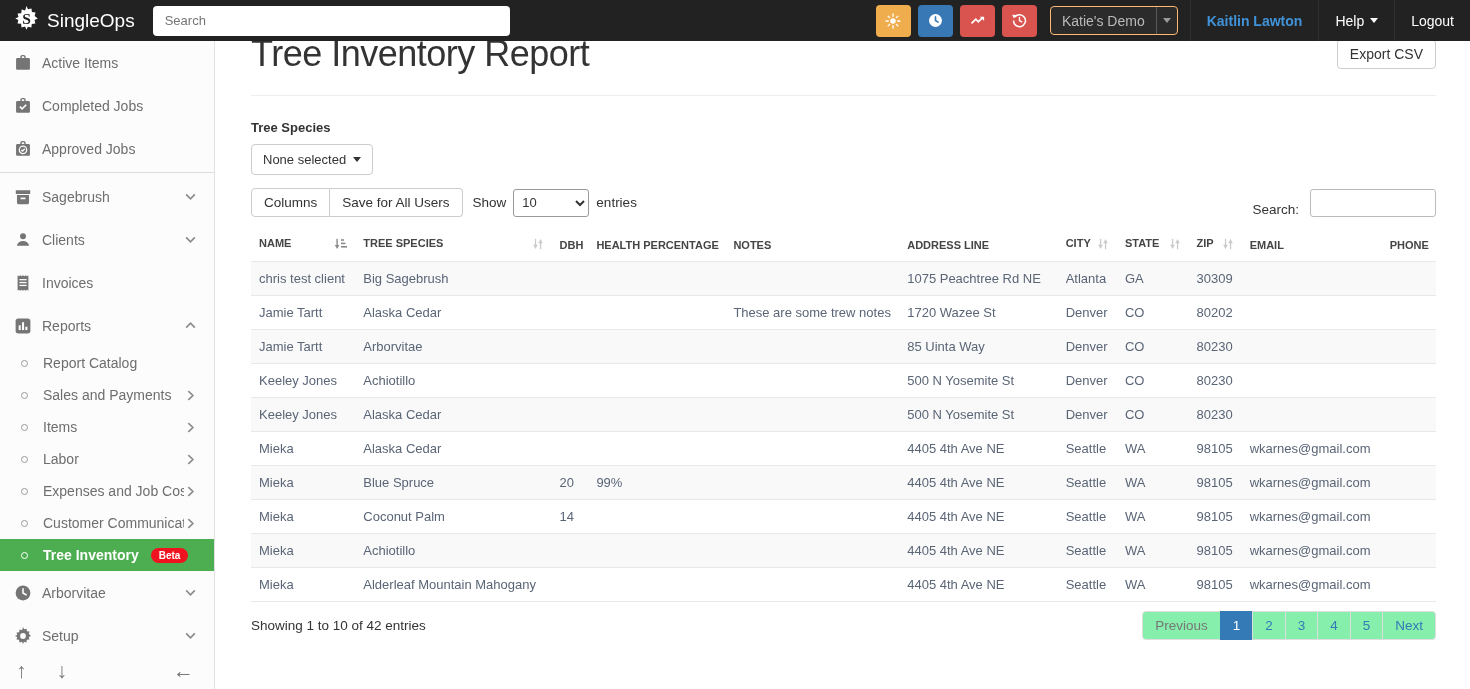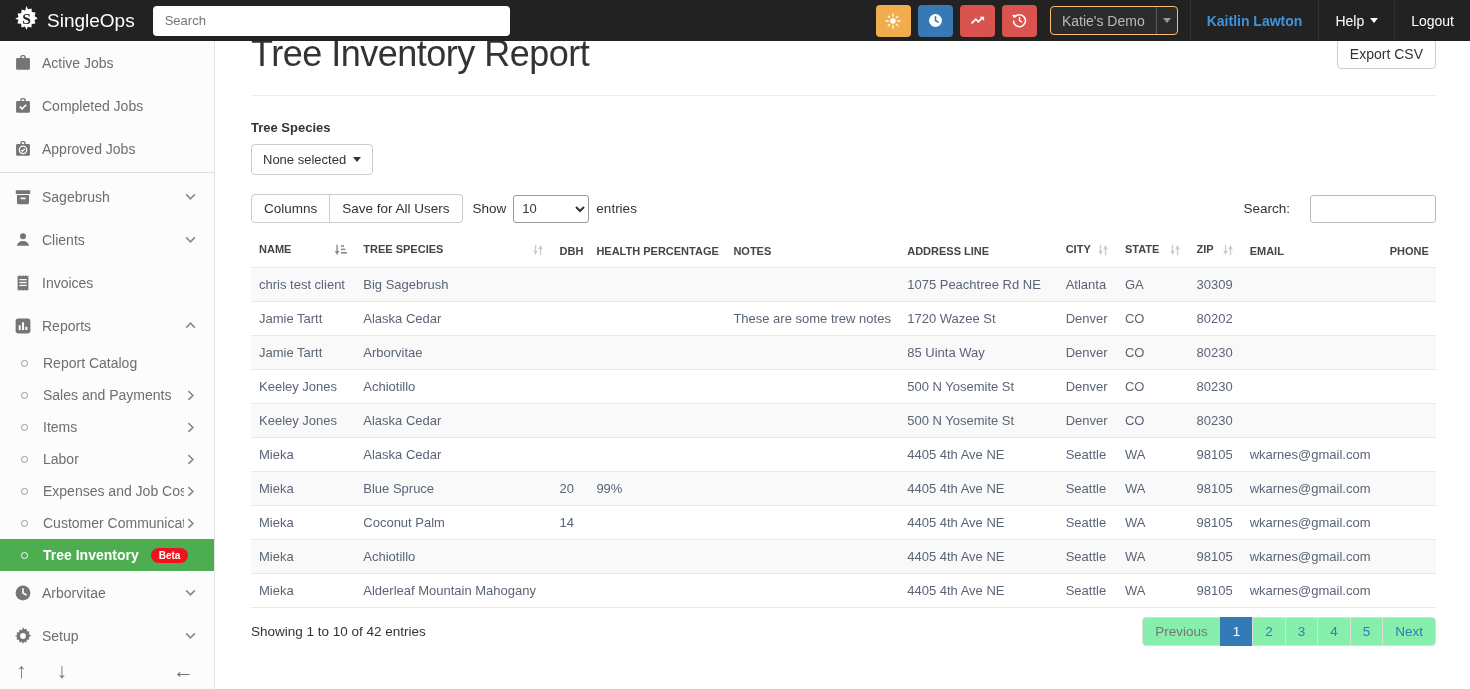--- a/index.html
+++ b/index.html
@@ -57,30 +57,30 @@
   .page-title { font-size:36px; font-weight:400; color:#333; letter-spacing:-0.5px; }
   .btn { background:#fff; border:1px solid #ccc; border-radius:4px; color:#333;
     font-size:14px; padding:6px 12px; cursor:pointer; font-family:inherit; }
   .export-btn { margin-left:auto; }
   .title-hr { border:none; border-top:1px solid #eee; margin-top:20px; }
   .filter-label { font-size:13px; font-weight:bold; color:#333; margin-top:24px; }
   .filter-btn { margin-top:9px; font-size:13px; display:inline-flex; align-items:center;
     gap:7px; padding:7px 11px; }
   .filter-btn .caret-down { color:#333; }
 
-  .toolbar { display:flex; align-items:center; margin-top:19px; }
+  .toolbar { display:flex; align-items:center; margin-top:13px; }
   .btn-group { display:inline-flex; }
   .btn-group .btn { border-radius:0; font-size:13.5px; padding:6px 12px; }
   .btn-group .btn:first-child { border-radius:4px 0 0 4px; }
   .btn-group .btn:last-child { border-radius:0 4px 4px 0; border-left:none; }
   .show-entries { display:flex; align-items:center; gap:7px; margin-left:10px;
     font-size:13.5px; color:#333; }
   .len-select { height:28px; width:76px; border:1px solid #999; border-radius:3px;
     font-size:13px; color:#333; background:#fff; font-family:inherit; padding:0 4px; }
-  .tbl-search { margin-left:auto; display:flex; align-items:center; gap:20px;
+  .tbl-search { margin-left:auto; display:flex; align-items:flex-end; gap:11px;
     font-size:13.5px; color:#333; }
   .tbl-search input { width:126px; height:28px; border:1px solid #bbb; border-radius:3px;
     padding:0 6px; font-size:13px; outline:none; }
 
   
   table.report { width:100%; border-collapse:collapse; table-layout:fixed; margin-top:13px; }
   table.report th { font-size:11px; font-weight:bold; color:#454545; text-align:left;
     padding:7px 8px 9px 8px; white-space:nowrap; overflow:hidden; cursor:pointer; }
   table.report th .sort-ic { float:right; margin-top:1px; }
   table.report td { font-size:13px; color:#5a6576; padding:9px 8px; white-space:nowrap;
@@ -174,21 +174,21 @@
 </div>
 
 <div class="sidebar">
   <div id="sidebar-items">
       <div class="side-item">
         <span class="s-icon">
           <svg width="18" height="18" viewBox="0 0 20 20">
             <path fill="currentColor" d="M7 4.5V3.2C7 2 8 1 9.2 1h1.6C12 1 13 2 13 3.2v1.3h3.2c.9 0 1.5.7 1.5 1.5v10c0 .8-.6 1.5-1.5 1.5H3.8c-.9 0-1.5-.7-1.5-1.5V6c0-.8.6-1.5 1.5-1.5H7zm1.6 0h2.8V3.2c0-.4-.3-.7-.7-.7H9.3c-.4 0-.7.3-.7.7v1.3z"></path>
           </svg>
         </span>
-        <span class="side-label">Active Jobs</span>
+        <span class="side-label">Active Items</span>
       </div>
       <div class="side-item">
         <span class="s-icon">
           <svg width="18" height="18" viewBox="0 0 20 20">
             <path fill="currentColor" d="M7 4.5V3.2C7 2 8 1 9.2 1h1.6C12 1 13 2 13 3.2v1.3h3.2c.9 0 1.5.7 1.5 1.5v10c0 .8-.6 1.5-1.5 1.5H3.8c-.9 0-1.5-.7-1.5-1.5V6c0-.8.6-1.5 1.5-1.5H7zm1.6 0h2.8V3.2c0-.4-.3-.7-.7-.7H9.3c-.4 0-.7.3-.7.7v1.3z"></path>
             <polyline points="6.5,10.7 9,13.2 13.6,8.6" fill="none" stroke="#fcfcfc" stroke-width="1.9"></polyline>
           </svg>
         </span>
         <span class="side-label">Completed Jobs</span>
       </div>

